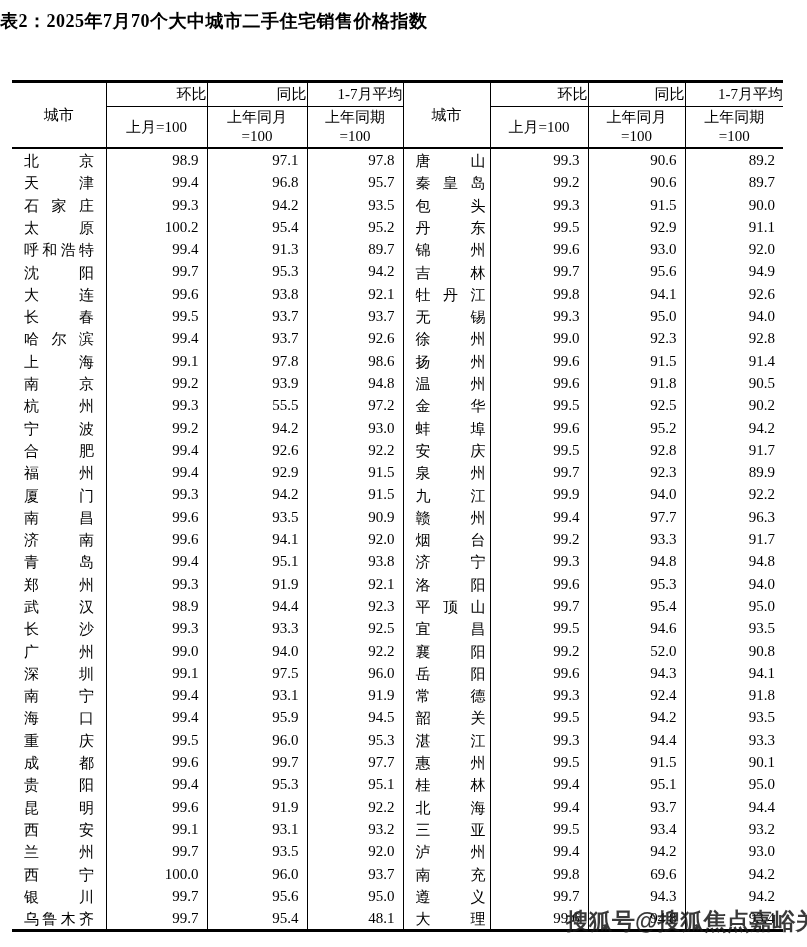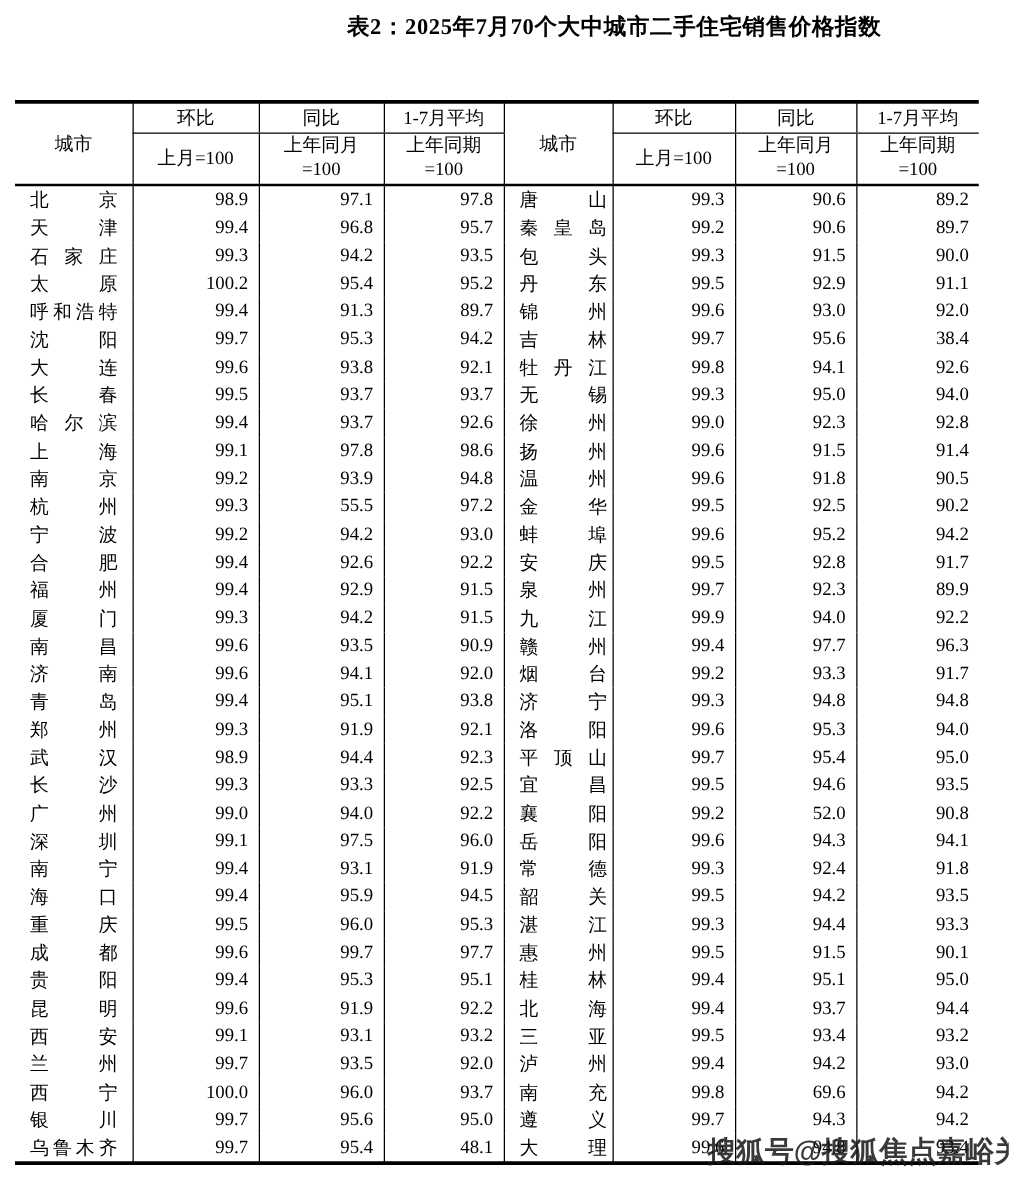--- a/index.html
+++ b/index.html
@@ -10,25 +10,24 @@
     background: #ffffff;
     font-family: "Liberation Serif", "DejaVu Serif", serif;
     color: #000000;
     overflow: hidden;
   }
   .title {
     position: absolute;
     top: 9px;
     left: 0;
     width: 657px;
-    text-align: right;
+    text-align: left;
     font-size: 18px;
     font-weight: bold;
     letter-spacing: 0.5px;
-    padding-left: 48px;
   }
   table.idx {
     position: absolute;
     left: 12px;
     top: 80px;
     width: 771px;
     border-collapse: collapse;
     table-layout: fixed;
     border-top: 3px solid #000;
     border-bottom: 3px solid #000;
@@ -40,21 +39,21 @@
     font-size: 15px;
     vertical-align: middle;
   }
   th { text-align: center; }
   thead tr.h1 th { height: 23px; }
   thead tr.h2 th { height: 40px; line-height: 19px; }
   th.span2 { height: 63px; }
   
   th:not(.nl), tbody td:not(:first-child) { border-left: 1px solid #000; }
   
-  thead tr.h1 th.tier { border-bottom: 1px solid #000; }
+  thead tr.h1 th.tier { border-bottom: 1px solid #000; text-align: right; }
   .base-cell { white-space: pre-line; }
   tbody td { height: 22.3px; line-height: 22.3px; }
   td.city { padding-left: 12px; }
   td.city .just {
     display: inline-flex;
     justify-content: space-between;
     width: 70px;
     vertical-align: middle;
     line-height: normal;
   }
@@ -203,21 +202,21 @@
           </span></td>
         <td class="num">99.7</td>
         <td class="num">95.3</td>
         <td class="num">94.2</td>
         <td class="city"><span class="just">
             <span>吉</span>
             <span>林</span>
           </span></td>
         <td class="num">99.7</td>
         <td class="num">95.6</td>
-        <td class="num">38.4</td>
+        <td class="num">94.9</td>
       </tr>
       <tr>
         <td class="city"><span class="just">
             <span>大</span>
             <span>连</span>
           </span></td>
         <td class="num">99.6</td>
         <td class="num">93.8</td>
         <td class="num">92.1</td>
         <td class="city"><span class="just">

